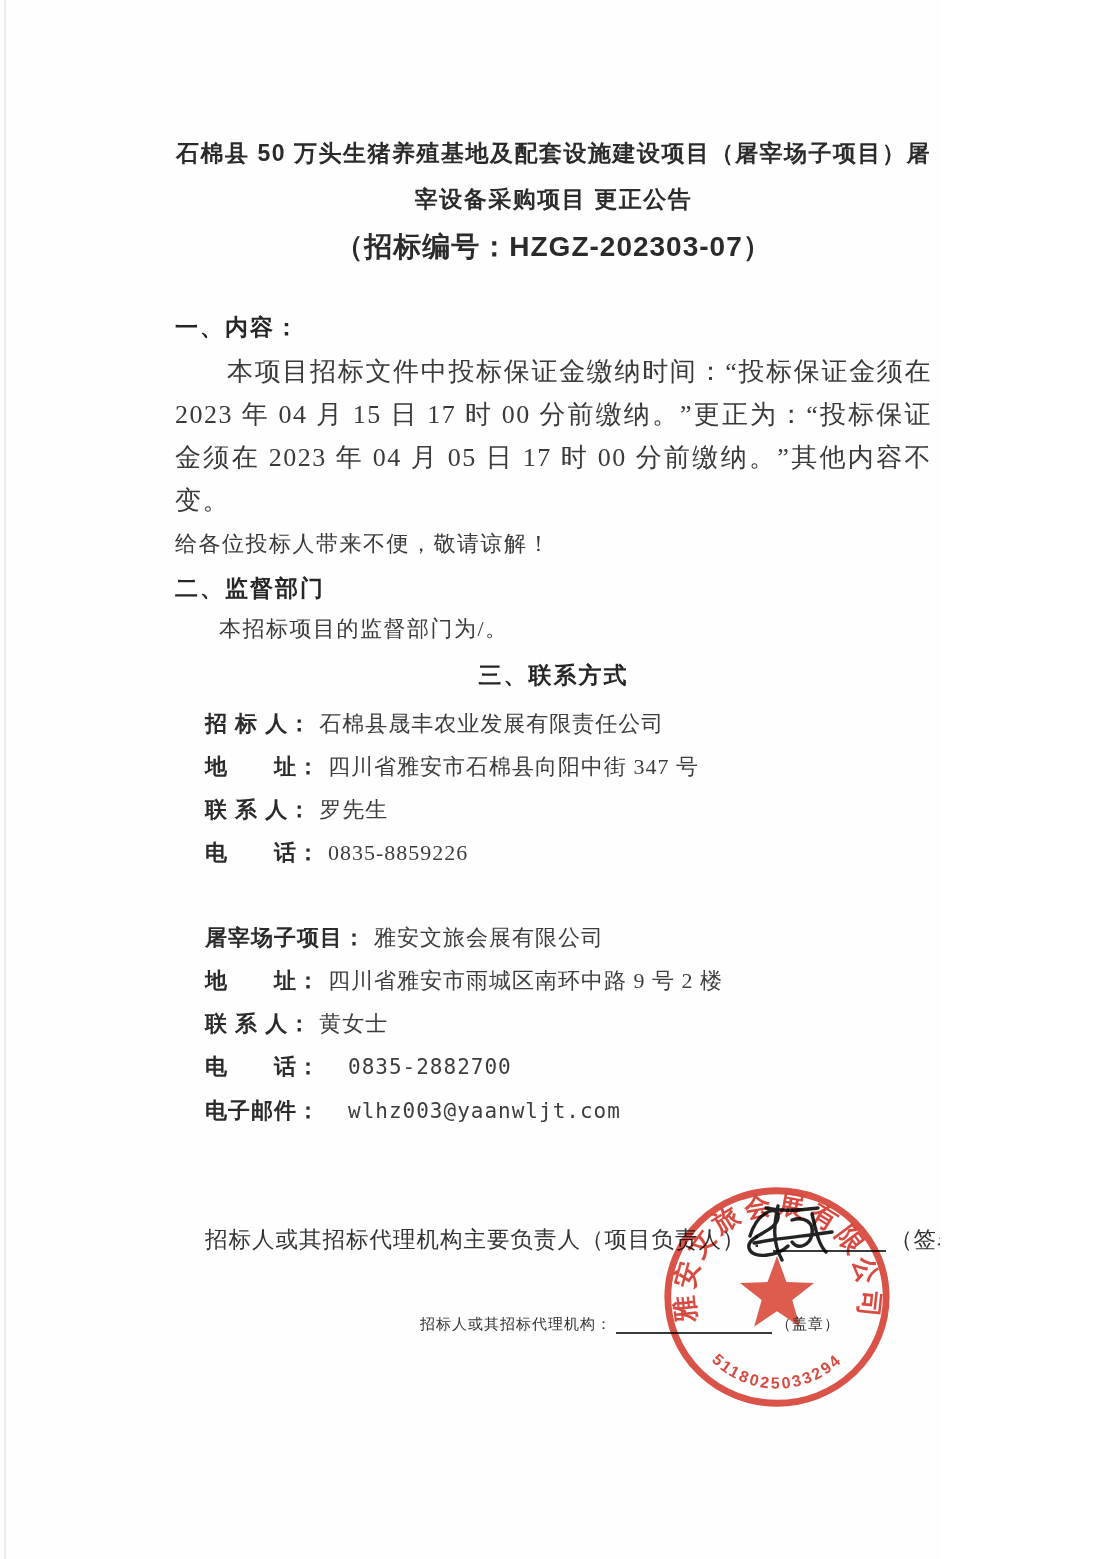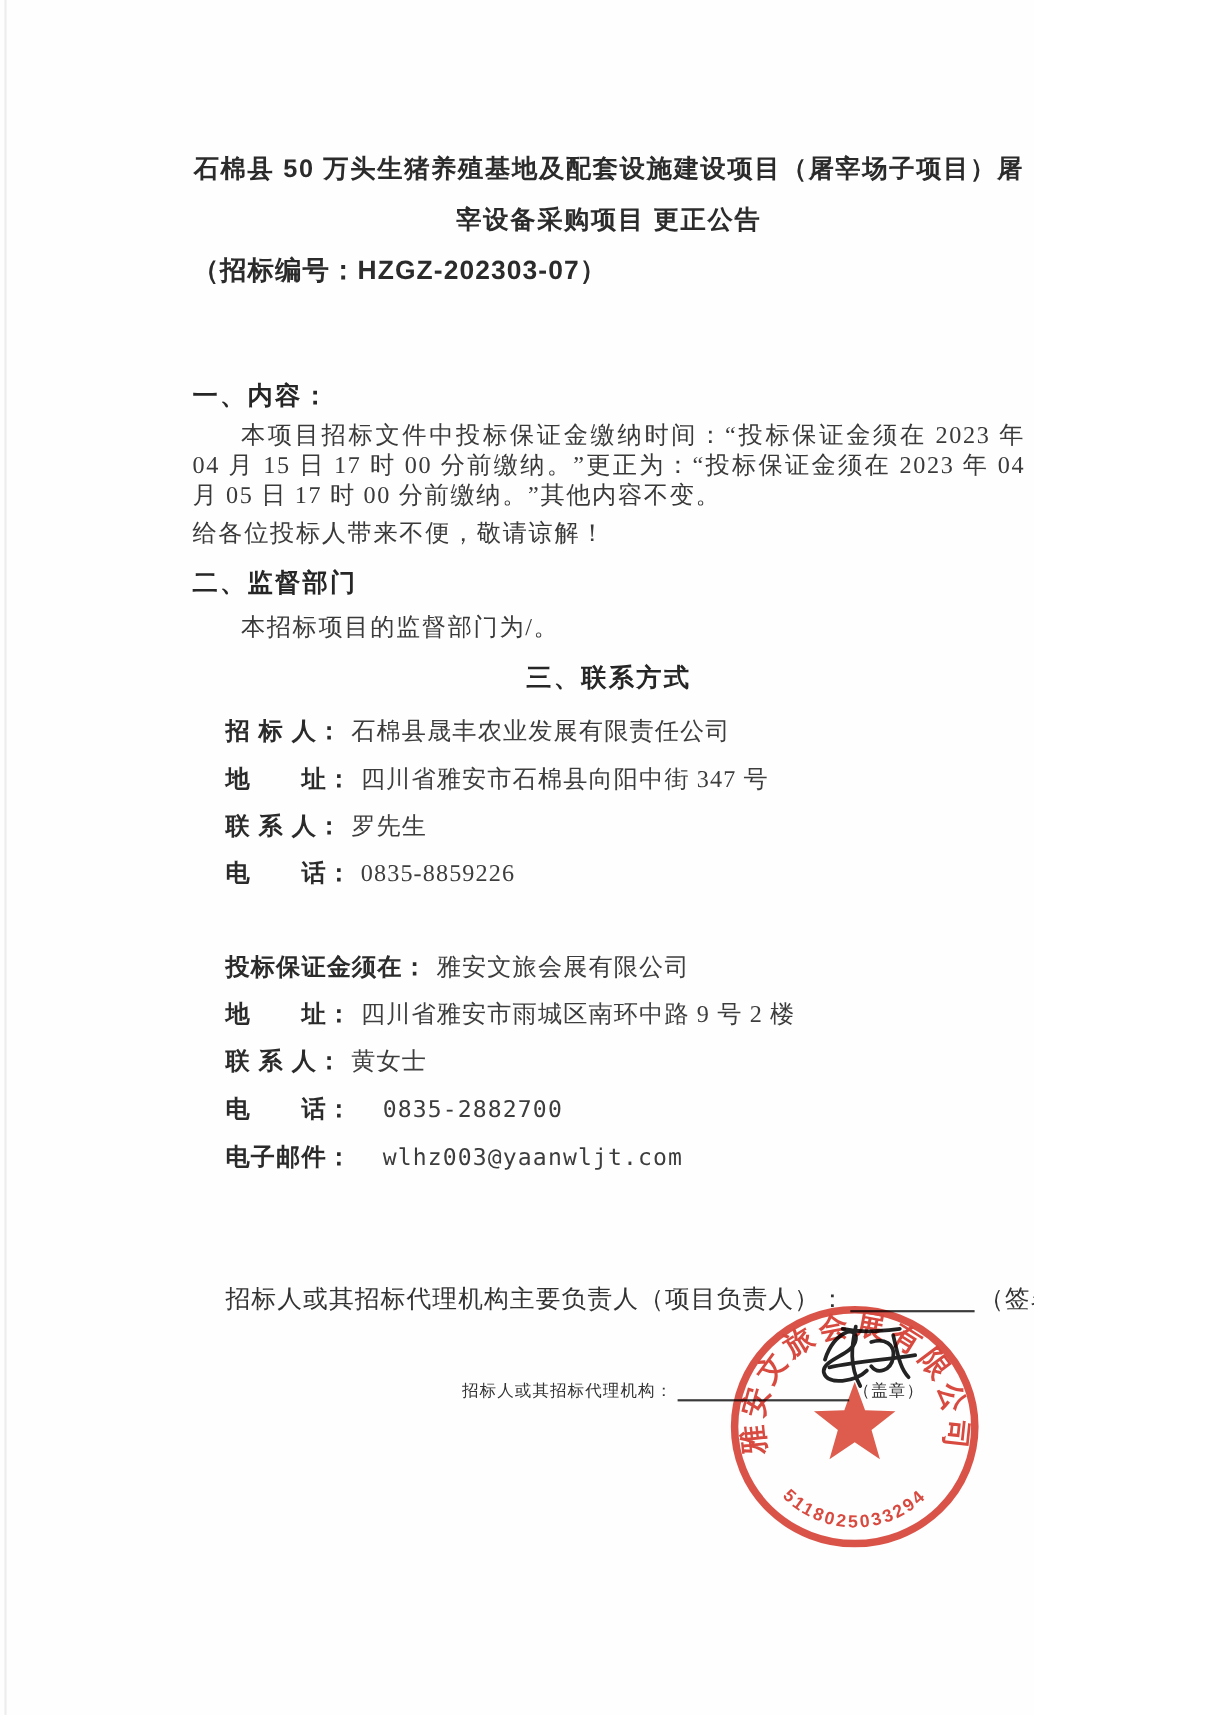--- a/index.html
+++ b/index.html
@@ -21,34 +21,34 @@
   }
   .doc-title {
     margin-top:130px;
     font-family:"Liberation Sans","DejaVu Sans",sans-serif;
     font-weight:bold; font-size:23px; line-height:46px;
     letter-spacing:1.5px; text-align:center; color:#2b2b2b;
   }
   .bid-number {
     margin-top:4px;
     font-family:"Liberation Sans","DejaVu Sans",sans-serif;
-    font-weight:bold; font-size:24px; line-height:42px;
-    letter-spacing:1px; color:#2b2b2b;
+    font-weight:bold; font-size:28px; line-height:42px;
+    text-align:center; letter-spacing:1px; color:#2b2b2b;
   }
   .sec-heading {
     font-family:"Liberation Sans","DejaVu Sans",sans-serif;
     font-weight:bold; font-size:23px; line-height:30px;
     letter-spacing:2px; color:#262626;
   }
-  .h-content    { margin-top:76px; }
+  .h-content    { margin-top:44px; }
   .h-supervision{ margin-top:8px; }
   .h-contact    { margin-top:10px;text-align:center; }
   .body-par {
     margin-top:8px;
-    font-size:22px; line-height:27px; letter-spacing:1.5px;
+    font-size:26px; line-height:43px; letter-spacing:1.5px;
     text-align:justify; text-indent:2em; color:#3a3a3a;
   }
   .note-line {
     font-size:22px; line-height:43px; letter-spacing:1.5px; color:#3a3a3a;
   }
   .indent-par { text-indent:2em; margin-top:4px; }
   .rows { margin-top:12px; }
   .row { line-height:43px; font-size:22px; white-space:nowrap; }
   .row .label {
     font-family:"Liberation Sans","DejaVu Sans",sans-serif;
@@ -115,21 +115,21 @@
       <div class="row">
         <span class="label">联 系 人：</span><span class="value">罗先生</span>
       </div>
       <div class="row">
         <span class="label">电　　话：</span><span class="value">0835-8859226</span>
       </div>
     </div>
 
     <div class="rows agency-rows" style="padding-left:30px;">
       <div class="row">
-        <span class="label">投标保证金须在：</span><span class="value">雅安文旅会展有限公司</span>
+        <span class="label">屠宰场子项目：</span><span class="value">雅安文旅会展有限公司</span>
       </div>
       <div class="row">
         <span class="label">地　　址：</span><span class="value">四川省雅安市雨城区南环中路 9 号 2 楼</span>
       </div>
       <div class="row">
         <span class="label">联 系 人：</span><span class="value">黄女士</span>
       </div>
       <div class="row">
         <span class="label">电　　话：</span><span class="value mono">0835-2882700</span>
       </div>

